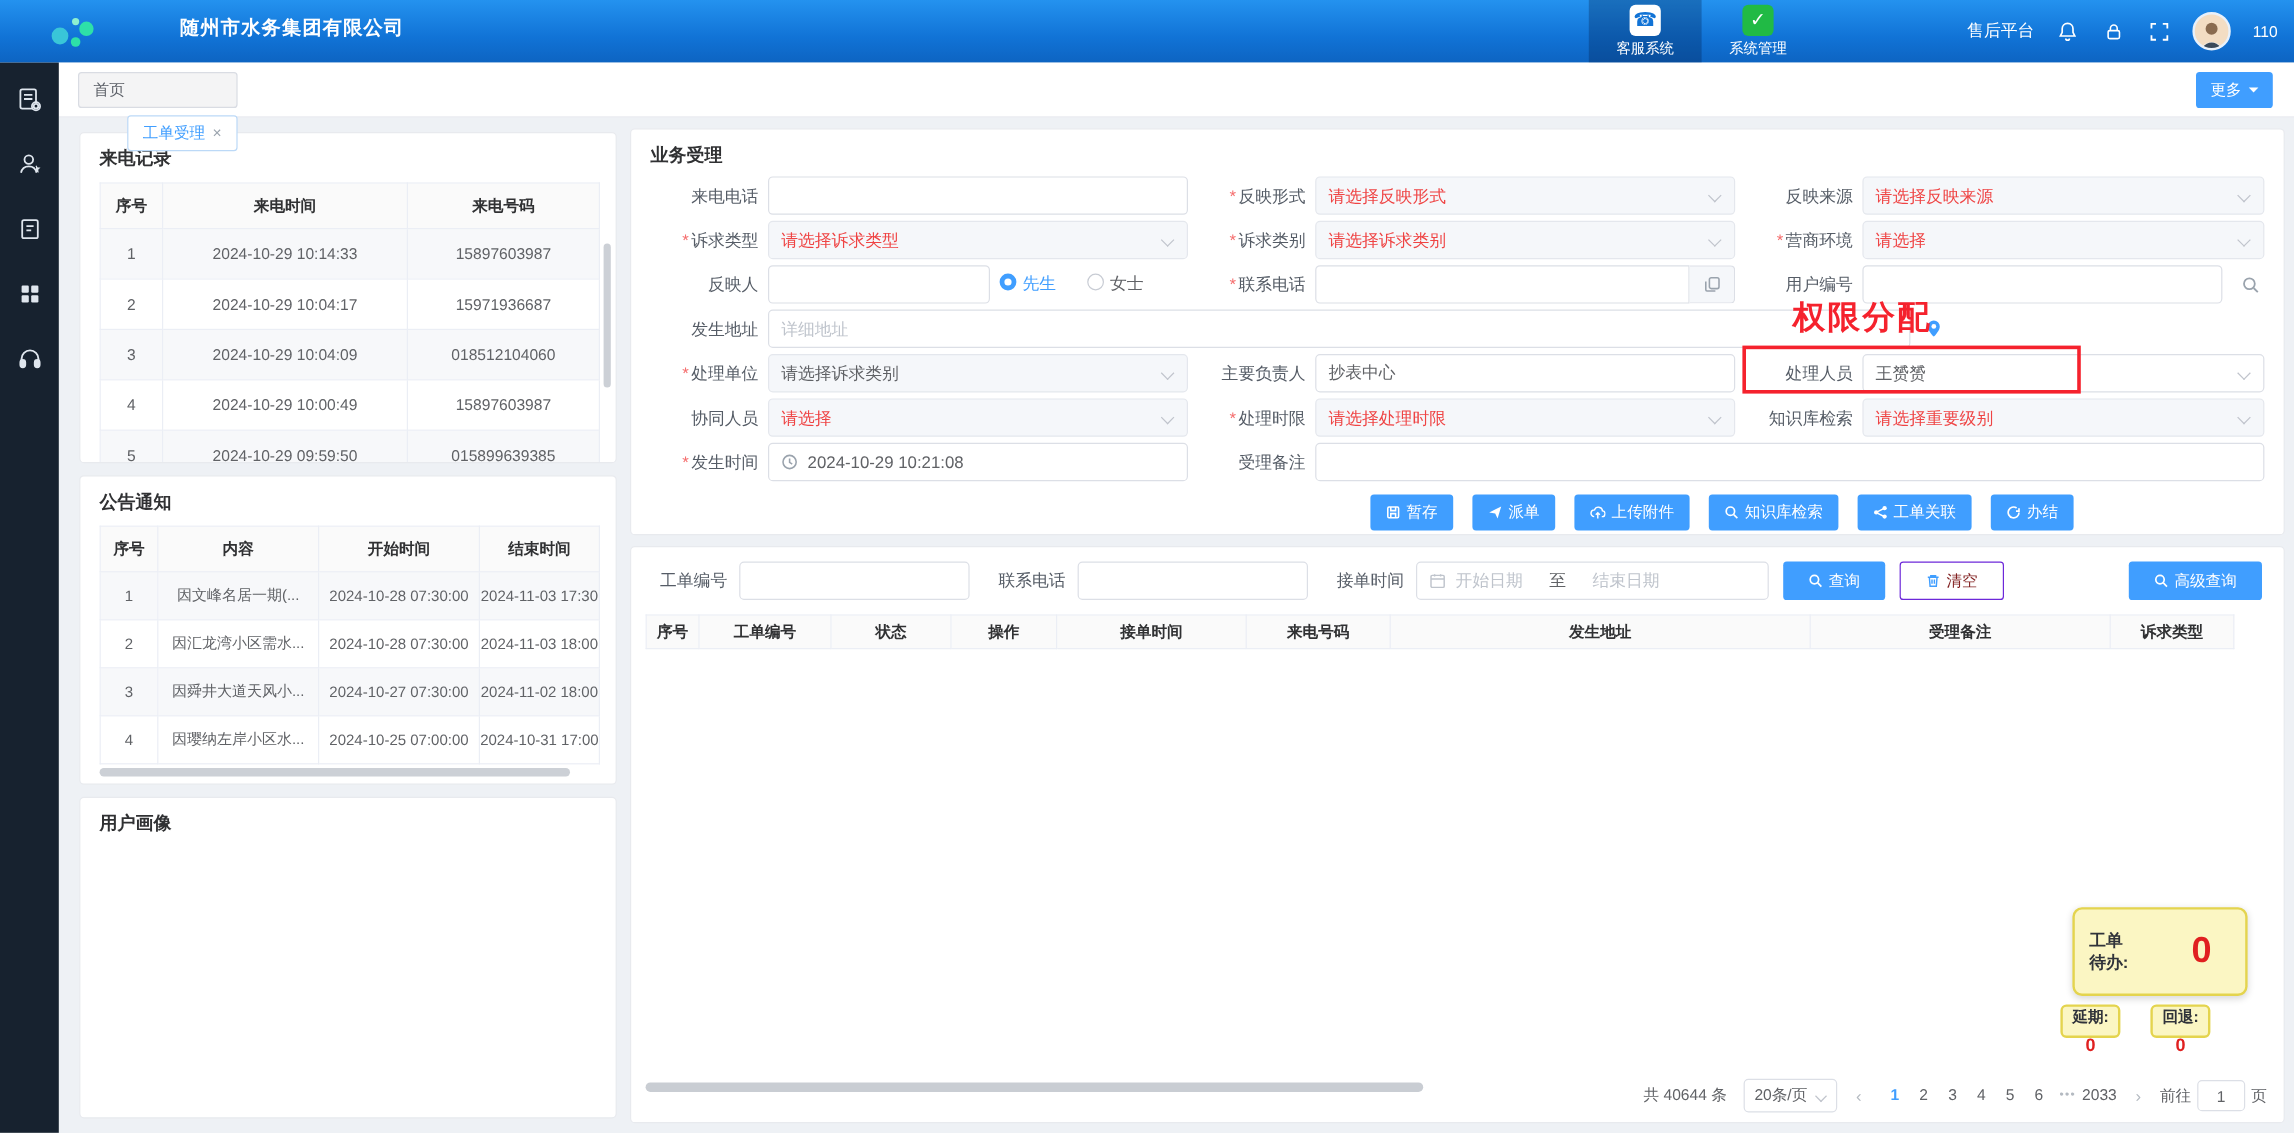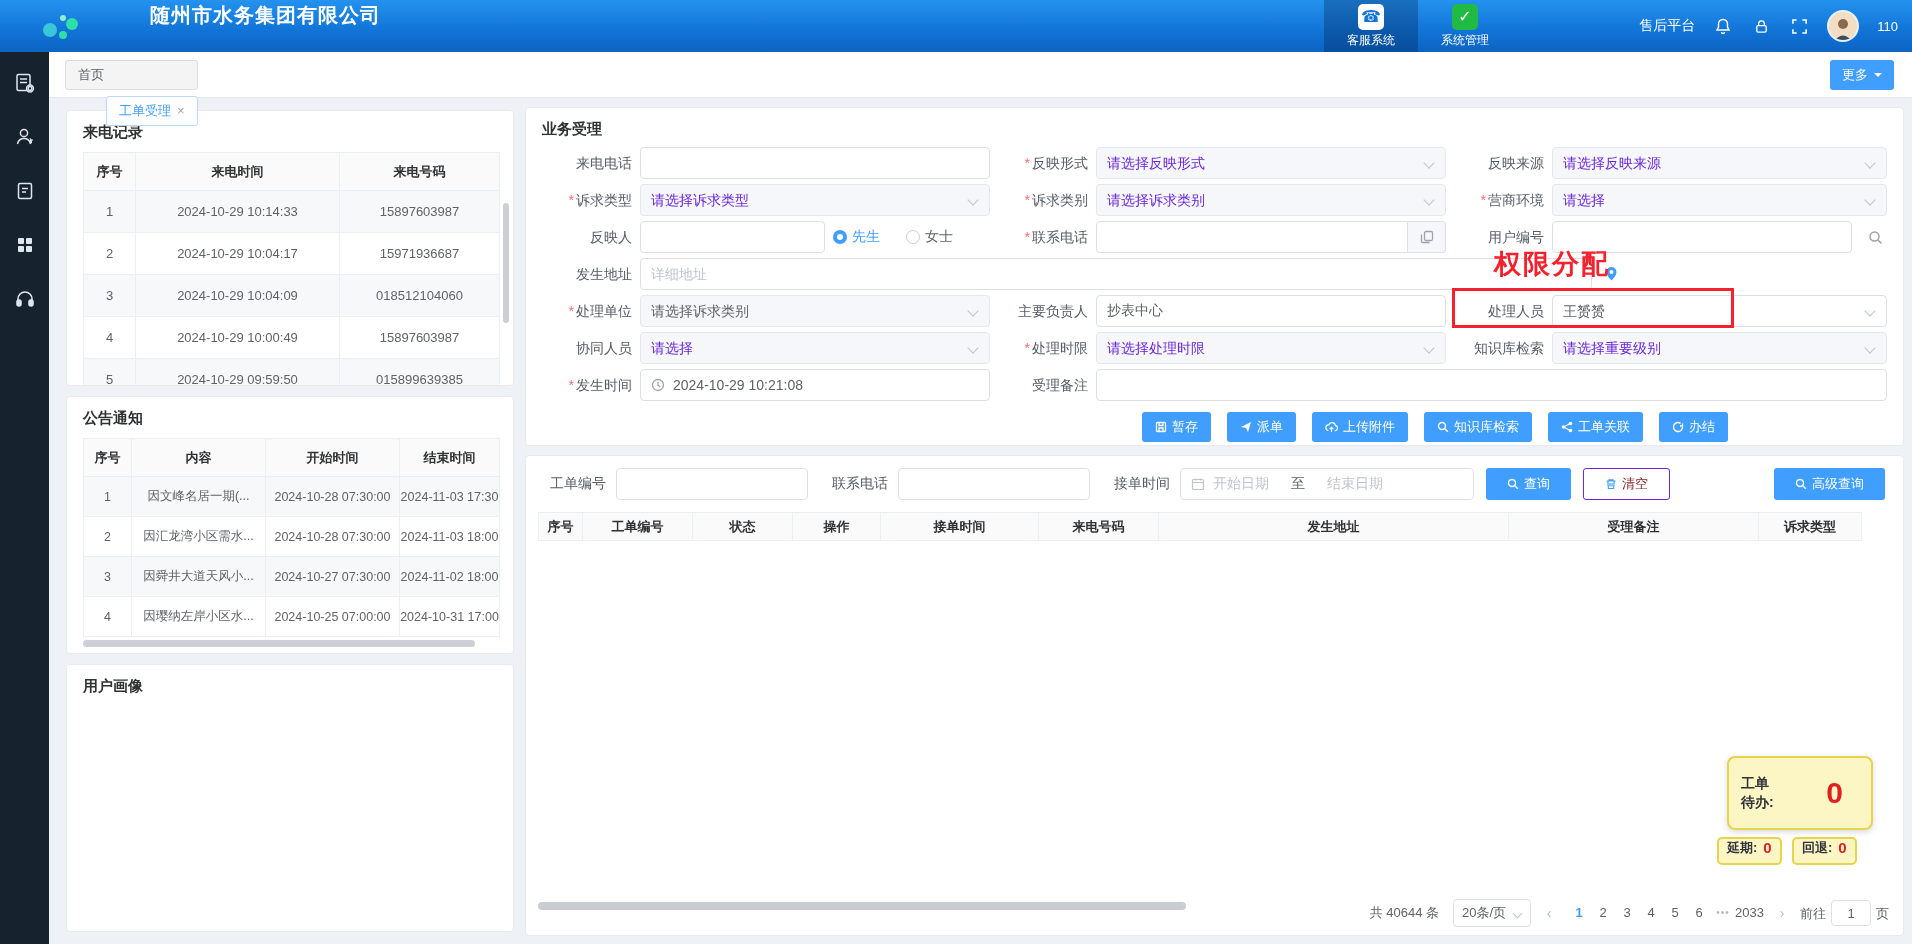--- a/index.html
+++ b/index.html
@@ -1,21 +1,21 @@
 <!DOCTYPE html>
 <html><head>
 <meta charset="utf-8">
 <style>
   * { margin:0; padding:0; box-sizing:border-box; }
   html,body { width:1912px; height:944px; font-family:"Liberation Sans","DejaVu Sans",sans-serif; background:#eef1f5; overflow:hidden; }
 
   
   .hdr { position:absolute; left:0; top:0; width:1912px; height:52px;
     background:linear-gradient(180deg,#2492ef 0%,#1173d6 60%,#0d64c2 100%); color:#fff; z-index:30; }
-  .hdr-title { position:absolute; left:150px; top:2px; font-size:20px; font-weight:bold; letter-spacing:1px; }
+  .hdr-title { position:absolute; left:150px; top:13px; font-size:16px; font-weight:bold; letter-spacing:1px; }
   .logo { position:absolute; left:36px; top:8px; }
   .hdr-nav { position:absolute; left:1324px; top:0; height:52px; display:flex; }
   .nav-tile { width:94px; height:52px; display:flex; flex-direction:column; align-items:center; justify-content:center; gap:2px; cursor:pointer; }
   .nav-tile.active { background:rgba(0,20,60,.28); }
   .nav-tile .tile-ic { width:26px; height:26px; border-radius:5px; display:flex; align-items:center; justify-content:center; font-size:16px; }
   .tile-ic.svc { background:#fff; color:#1173d6; }
   .tile-ic.sys { background:#21ba45; color:#fff; font-weight:bold; }
   .nav-tile .tile-lb { font-size:12px; color:#fff; }
   .hdr-right { position:absolute; right:14px; top:0; height:52px; display:flex; align-items:center; gap:18px; }
   .hdr-link { font-size:14px; cursor:pointer; }
@@ -54,26 +54,26 @@
   .hscroll { position:absolute; left:16px; bottom:6px; height:7px; background:#ccd0d6; border-radius:4px; }
 
   
   .p-biz { left:476px; top:9px; width:1379px; height:339px; }
   .bizgrid { display:grid; grid-template-columns:90px 350px 90px 350px 90px 1fr; gap:5px 8px; padding:2px 16px 0; }
   .f-label { font-size:14px; color:#555c66; text-align:right; line-height:32px; white-space:nowrap; }
   .req { color:#f56c6c; margin-right:2px; }
   .cell { position:relative; }
   .inp { width:100%; height:32px; border:1px solid #dcdfe6; border-radius:4px; padding:0 10px; font-size:14px; color:#606266; background:#fff; font-family:inherit; }
   .inp::placeholder { color:#bfc4cc; }
-  .sel { position:relative; height:32px; line-height:30px; border:1px solid #e4e7ed; border-radius:4px; background:#f5f7fa; color:#6d28d9; font-size:14px; padding:0 26px 0 10px; white-space:nowrap; overflow:hidden; cursor:pointer; }
+  .sel { position:relative; height:32px; line-height:30px; border:1px solid #e4e7ed; border-radius:4px; background:#f5f7fa; color:#ef4444; font-size:14px; padding:0 26px 0 10px; white-space:nowrap; overflow:hidden; cursor:pointer; }
   .sel.filled { color:#606266; }
   .sel.white { background:#fff; border-color:#dcdfe6; }
   .sel::after { content:""; position:absolute; right:12px; top:11px; width:7px; height:7px; border:solid #c0c4cc; border-width:0 1.5px 1.5px 0; transform:rotate(45deg); }
   .flexcell { display:flex; align-items:center; gap:8px; }
-  .radio { display:flex; align-items:center; gap:5px; font-size:14px; color:#606266; cursor:pointer; }
+  .radio { display:flex; align-items:flex-start; gap:5px; font-size:14px; color:#606266; cursor:pointer; }
   .radio .dot { width:14px; height:14px; border-radius:50%; border:1px solid #c8ccd4; background:#fff; }
   .radio.on { color:#409eff; }
   .radio.on .dot { border:4px solid #409eff; }
   .icon-btn { width:38px; height:32px; border:1px solid #dcdfe6; border-radius:4px; background:#f5f7fa; display:flex; align-items:center; justify-content:center; cursor:pointer; }
   .dt-field { display:flex; align-items:center; gap:8px; width:100%; height:32px; border:1px solid #dcdfe6; border-radius:4px; background:#fff; padding:0 10px; font-size:14px; color:#606266; }
   .btnrow { grid-column:1 / -1; display:flex; gap:16px; margin:6px 0 0 600px; }
   .act-btn { height:30px; padding:0 13px; background:#409eff; border:none; border-radius:3px; color:#fff; font-size:13px; display:flex; align-items:center; gap:5px; cursor:pointer; font-family:Liberation Sans, sans-serif; }
   .annot { position:absolute; left:968px; top:138px; color:#f5222d; font-size:27px; font-weight:bold; letter-spacing:2px; z-index:5; }
   .redbox { position:absolute; left:926px; top:180px; width:282px; height:40px; border:3px solid #f5222d; z-index:5; pointer-events:none; }
 
@@ -99,21 +99,21 @@
   .pg-size::after { content:""; position:absolute; right:9px; top:10px; width:6px; height:6px; border:solid #c0c4cc; border-width:0 1.5px 1.5px 0; transform:rotate(45deg); }
   .pg-ar { width:24px; text-align:center; color:#b4bac1; font-size:14px; cursor:pointer; }
   .pg-num { min-width:24px; height:26px; line-height:26px; text-align:center; cursor:pointer; color:#606266; }
   .pg-num.active { color:#409eff; font-weight:bold; }
   .pg-goto input { width:40px; height:26px; border:1px solid #dcdfe6; border-radius:4px; text-align:center; font-size:13px; color:#606266; margin:0 5px; }
 
   
   .todo { position:absolute; left:1201px; top:300px; width:146px; height:74px; background:#fbf6c3; border:2px solid #e4d44e; border-radius:8px; box-shadow:0 2px 6px rgba(0,0,0,.15); padding:8px 12px; display:flex; align-items:center; justify-content:space-between; z-index:8; }
   .todo .tl { font-size:14px; font-weight:bold; color:#30333a; line-height:19px; }
   .todo .tc { font-size:30px; font-weight:bold; color:#e02020; margin-right:16px; }
-  .mini-badge { position:absolute; top:381px; height:28px; background:#fbf6c3; border:2px solid #e4d44e; border-radius:5px; display:flex; gap:6px; padding:0 8px; font-size:13px; font-weight:bold; color:#30333a; z-index:8; }
+  .mini-badge { position:absolute; top:381px; height:28px; background:#fbf6c3; border:2px solid #e4d44e; border-radius:5px; display:flex; align-items:center; gap:6px; padding:0 8px; font-size:13px; font-weight:bold; color:#30333a; z-index:8;flex-direction:column; }
   .mini-badge .n { color:#e02020; font-size:15px; }
   .mb1 { left:1191px; } .mb2 { left:1266px; }
 
   svg { display:block; }
 </style>
 </head>
 <body>
 
 <div class="hdr">
   <div class="logo">

